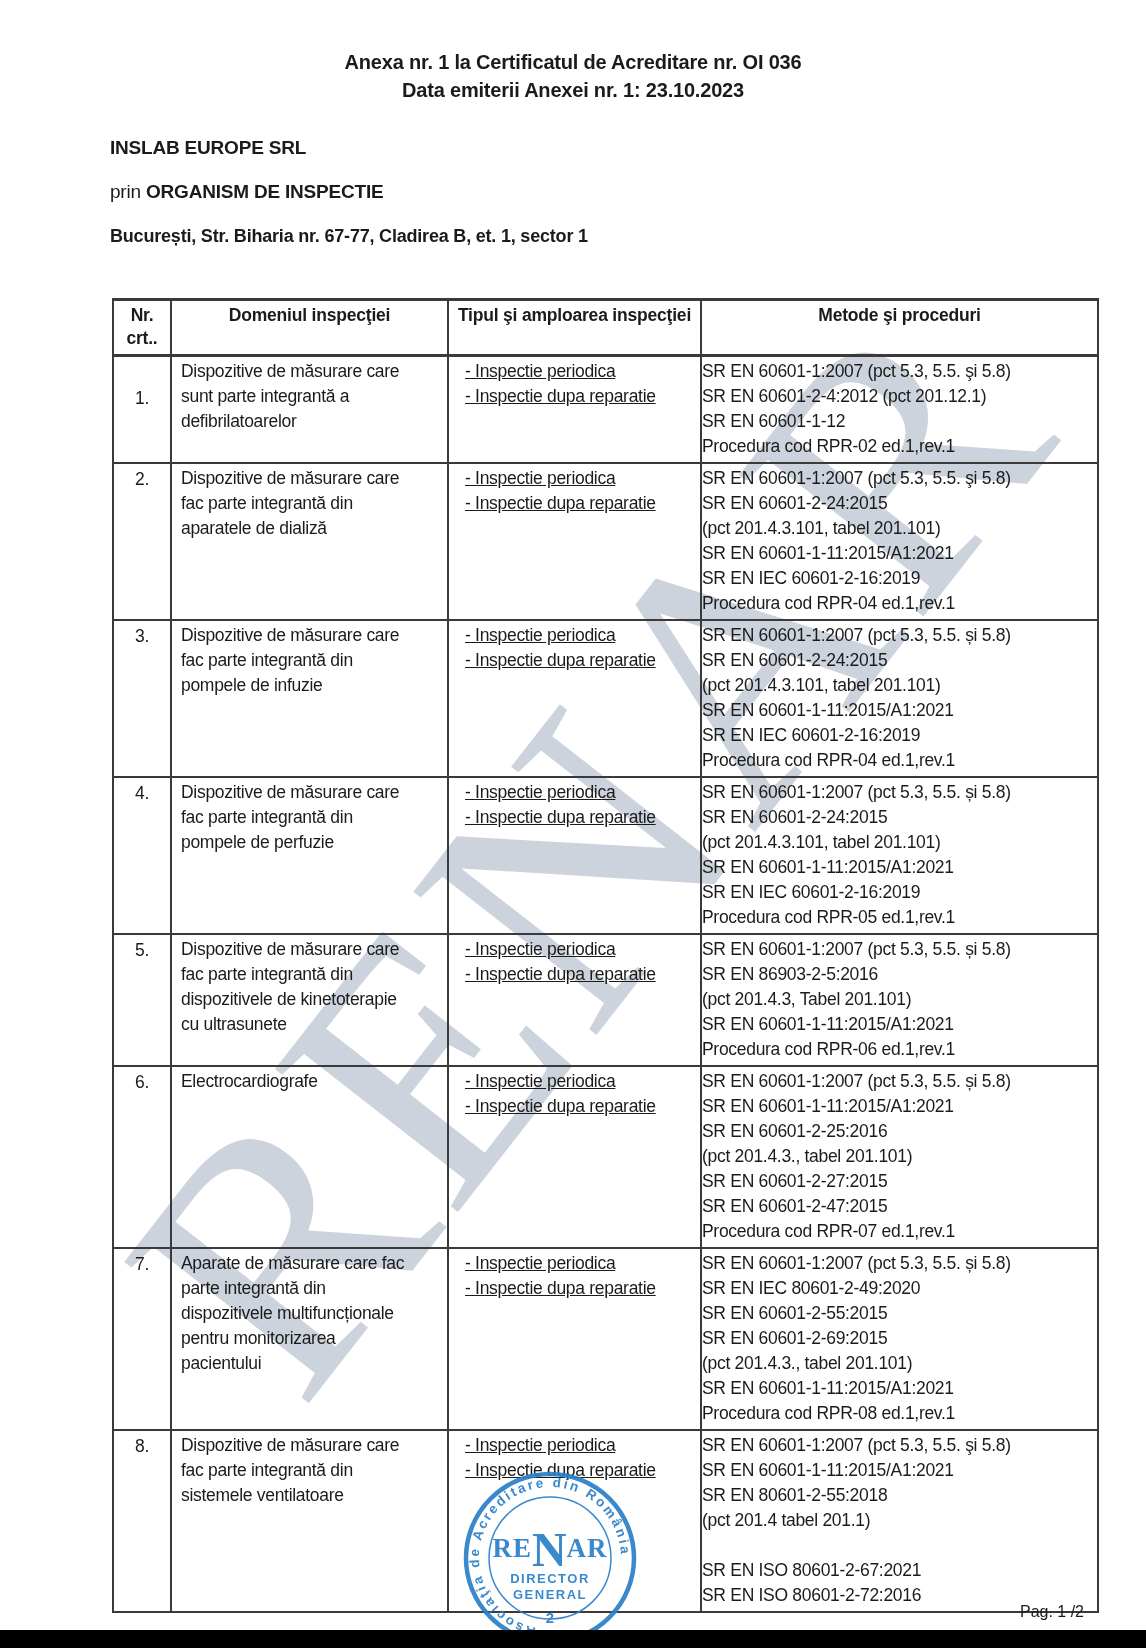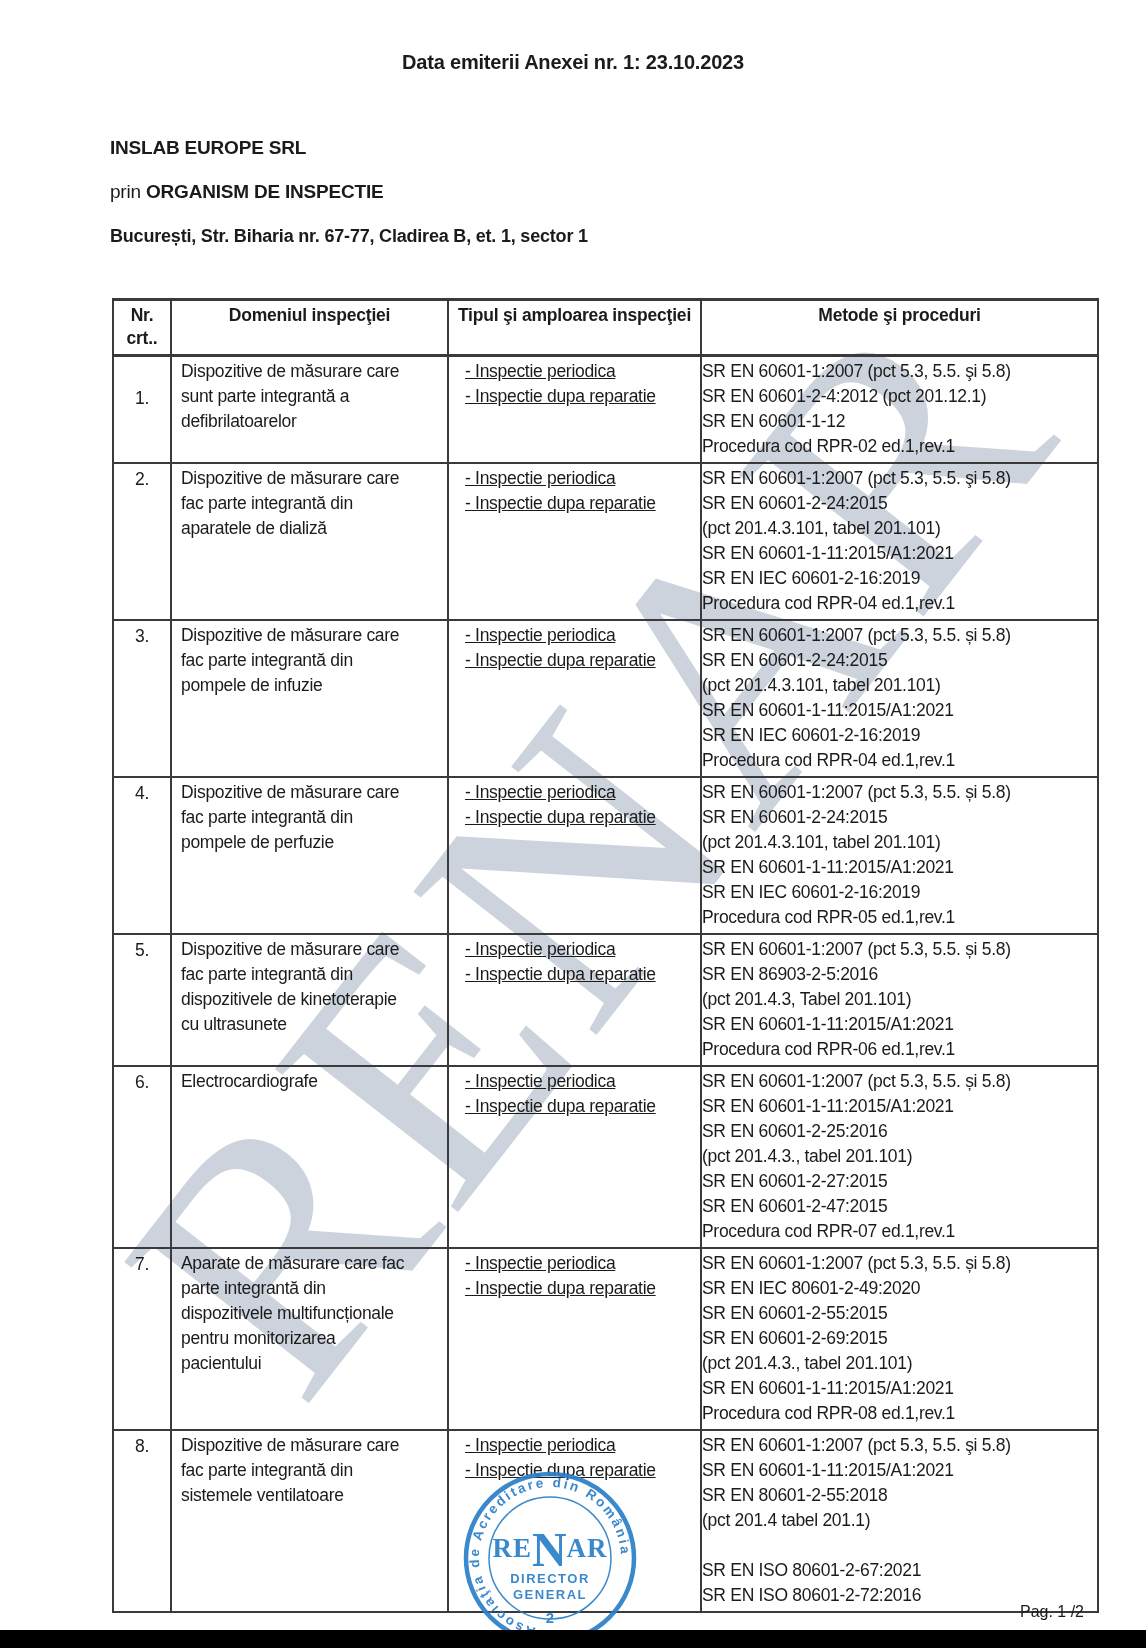--- a/index.html
+++ b/index.html
@@ -60,20 +60,21 @@
   .bottom-bar { position:absolute; left:0; top:1630px; width:1146px; height:18px; background:#000000; z-index:4; }
 </style>
 </head>
 <body>
 
 <div id="page">
 
   <div class="watermark">RENAR</div>
 
   <div class="title-block">
+    <div class="title-line">Anexa nr. 1 la Certificatul de Acreditare nr. OI 036</div>
     <div class="title-line">Data emiterii Anexei nr. 1: 23.10.2023</div>
   </div>
 
   <div class="org-line">INSLAB EUROPE  SRL</div>
 
   <div class="via-line"><span>prin </span><span class="bold">ORGANISM DE INSPECTIE</span></div>
 
   <div class="addr-line">București, Str. Biharia  nr. 67-77, Cladirea B, et. 1, sector 1</div>
 
   <table class="annex">

